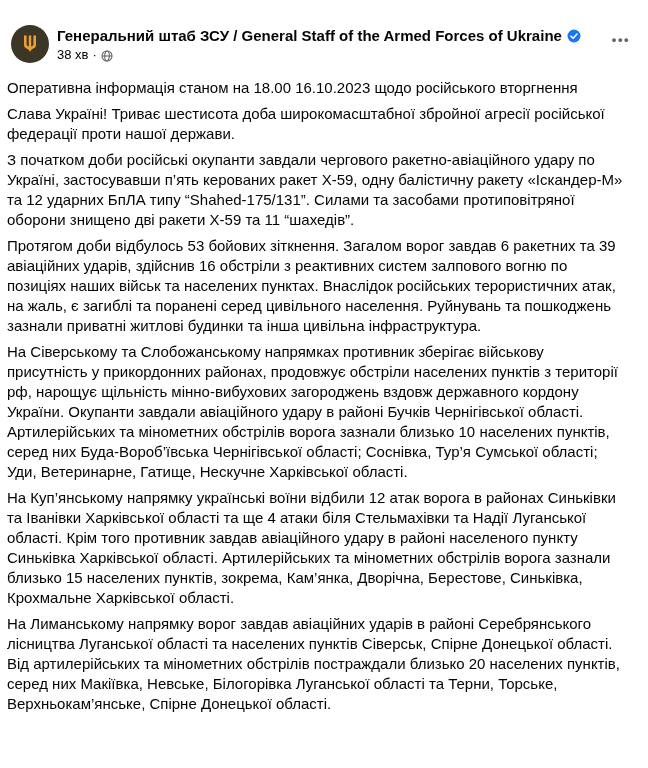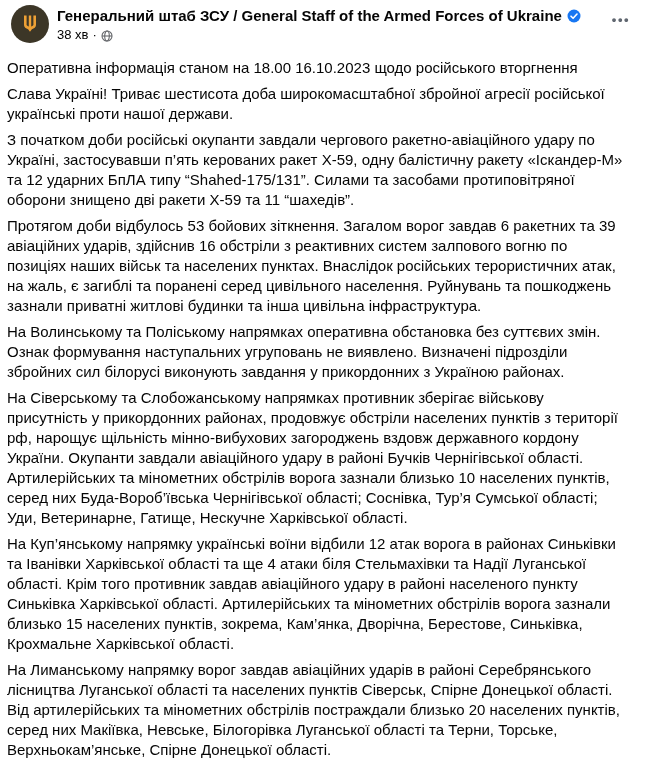--- a/index.html
+++ b/index.html
@@ -17,20 +17,21 @@
   .post {
     width: 648px;
     box-sizing: border-box;
     padding-top: 5px;
     background: #ffffff;
   }
   .post-header {
     display: flex;
     align-items: flex-start;
     padding: 0 14px 0 11px;
+    margin-top: 20px;
   }
   .avatar {
     width: 38px;
     height: 38px;
     border-radius: 50%;
     background: #3C3627;
     flex: 0 0 auto;
     display: flex;
     align-items: center;
     justify-content: center;
@@ -136,22 +137,21 @@
         </span>
       </div>
     </div>
 
     <div class="more-button">•••</div>
 
   </div>
 
   <div class="post-body">
       <p>Оперативна інформація станом на 18.00 16.10.2023 щодо російського вторгнення</p>
-      <p>Слава Україні! Триває шестисота доба широкомасштабної збройної агресії російської українські проти нашої держави.</p>
+      <p>Слава Україні! Триває шестисота доба широкомасштабної збройної агресії російської федерації проти нашої держави.</p>
       <p>З початком доби російські окупанти завдали чергового ракетно-авіаційного удару по Україні, застосувавши п’ять керованих ракет Х-59, одну балістичну ракету «Іскандер-М» та 12 ударних БпЛА типу “Shahed-175/131”. Силами та засобами протиповітряної оборони знищено дві ракети Х-59 та 11 “шахедів”.</p>
       <p>Протягом доби відбулось 53 бойових зіткнення. Загалом ворог завдав 6 ракетних та 39 авіаційних ударів, здійснив 16 обстріли з реактивних систем залпового вогню по позиціях наших військ та населених пунктах. Внаслідок російських терористичних атак, на жаль, є загиблі та поранені серед цивільного населення. Руйнувань та пошкоджень зазнали приватні житлові будинки та інша цивільна інфраструктура.</p>
-      <p>На Волинському та Поліському напрямках оперативна обстановка без суттєвих змін. Ознак формування наступальних угруповань не виявлено. Визначені підрозділи збройних сил білорусі виконують завдання у прикордонних з Україною районах.</p>
       <p>На Сіверському та Слобожанському напрямках противник зберігає військову присутність у прикордонних районах, продовжує обстріли населених пунктів з території рф, нарощує щільність мінно-вибухових загороджень вздовж державного кордону України. Окупанти завдали авіаційного удару в районі Бучків Чернігівської області. Артилерійських та мінометних обстрілів ворога зазнали близько 10 населених пунктів, серед них Буда-Вороб’ївська Чернігівської області; Соснівка, Тур’я Сумської області; Уди, Ветеринарне, Гатище, Нескучне Харківської області.</p>
       <p>На Куп’янському напрямку українські воїни відбили 12 атак ворога в районах Синьківки та Іванівки Харківської області та ще 4 атаки біля Стельмахівки та Надії Луганської області. Крім того противник завдав авіаційного удару в районі населеного пункту Синьківка Харківської області. Артилерійських та мінометних обстрілів ворога зазнали близько 15 населених пунктів, зокрема, Кам’янка, Дворічна, Берестове, Синьківка, Крохмальне Харківської області.</p>
       <p>На Лиманському напрямку ворог завдав авіаційних ударів в районі Серебрянського лісництва Луганської області та населених пунктів Сіверськ, Спірне Донецької області. Від артилерійських та мінометних обстрілів постраждали близько 20 населених пунктів, серед них Макіївка, Невське, Білогорівка Луганської області та Терни, Торське, Верхньокам’янське, Спірне Донецької області.</p>
     </div>
 
 </div>
 
 </body></html>

